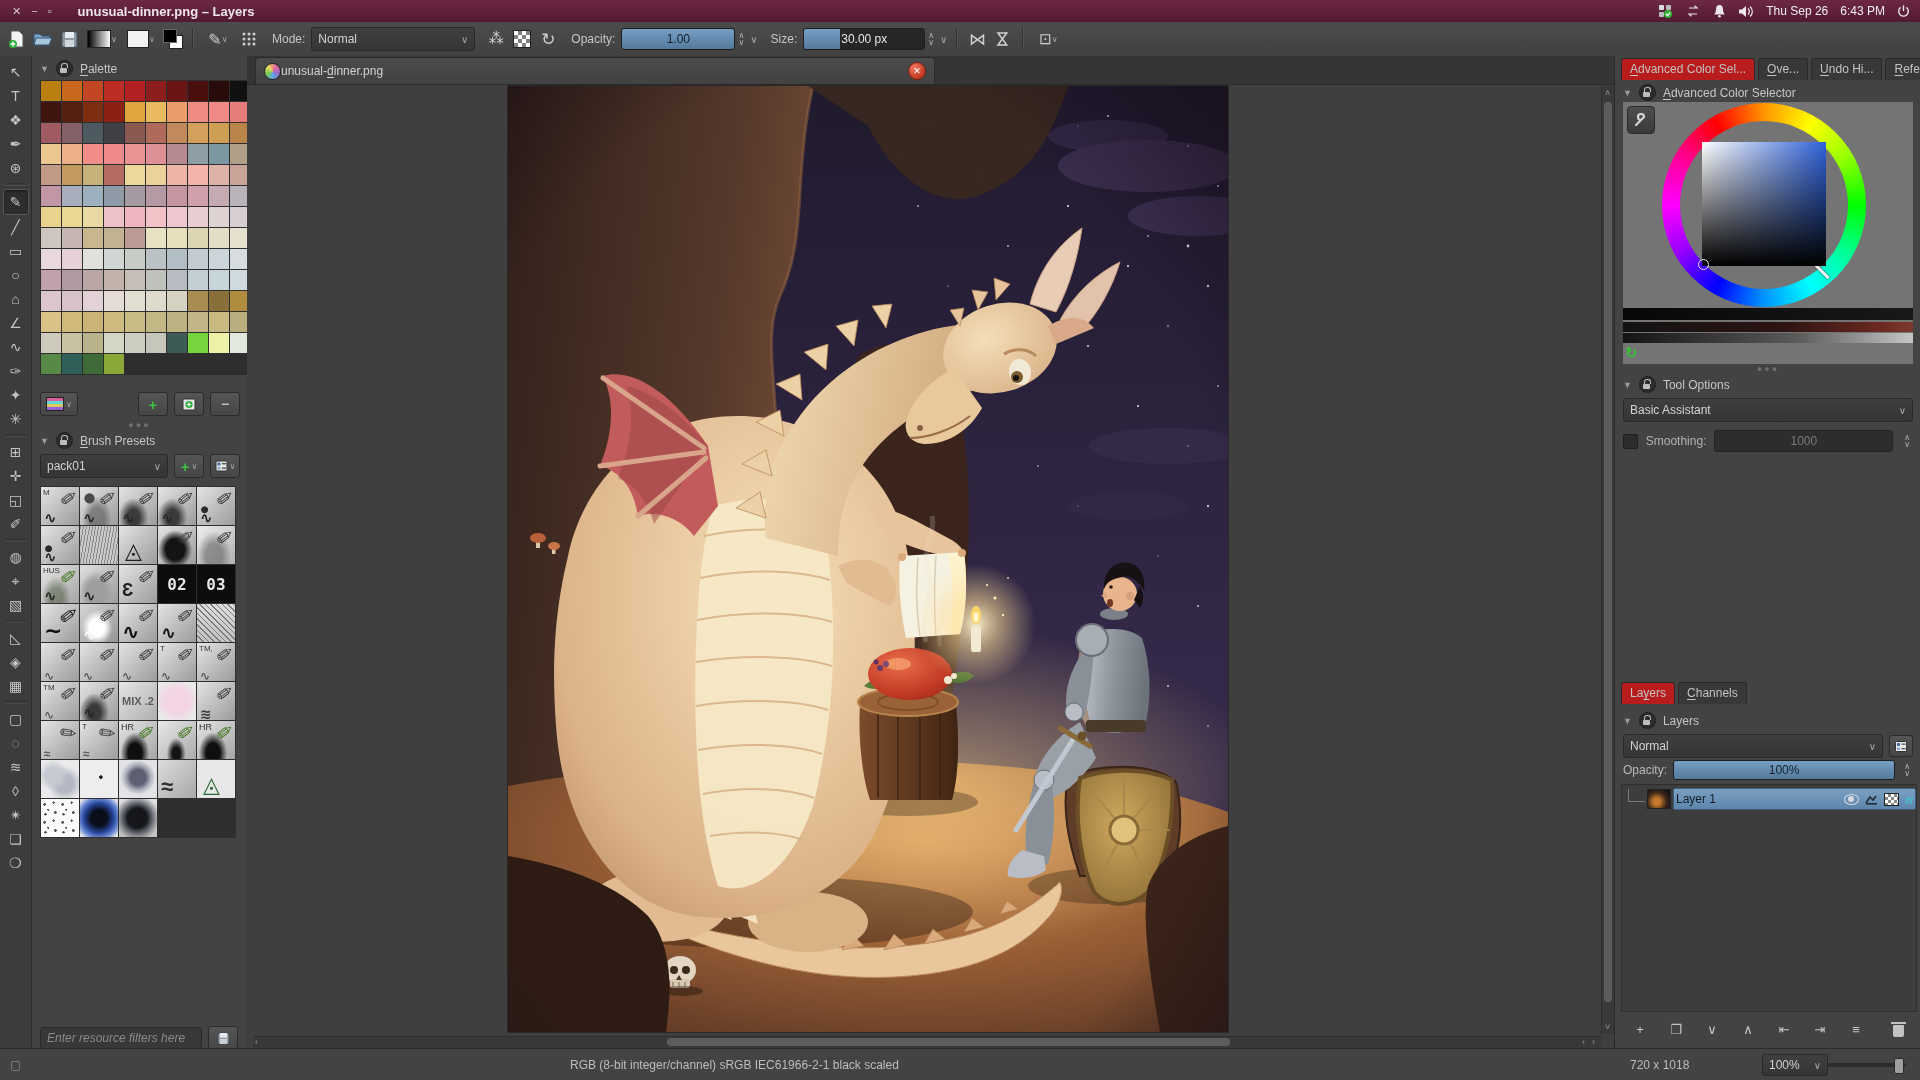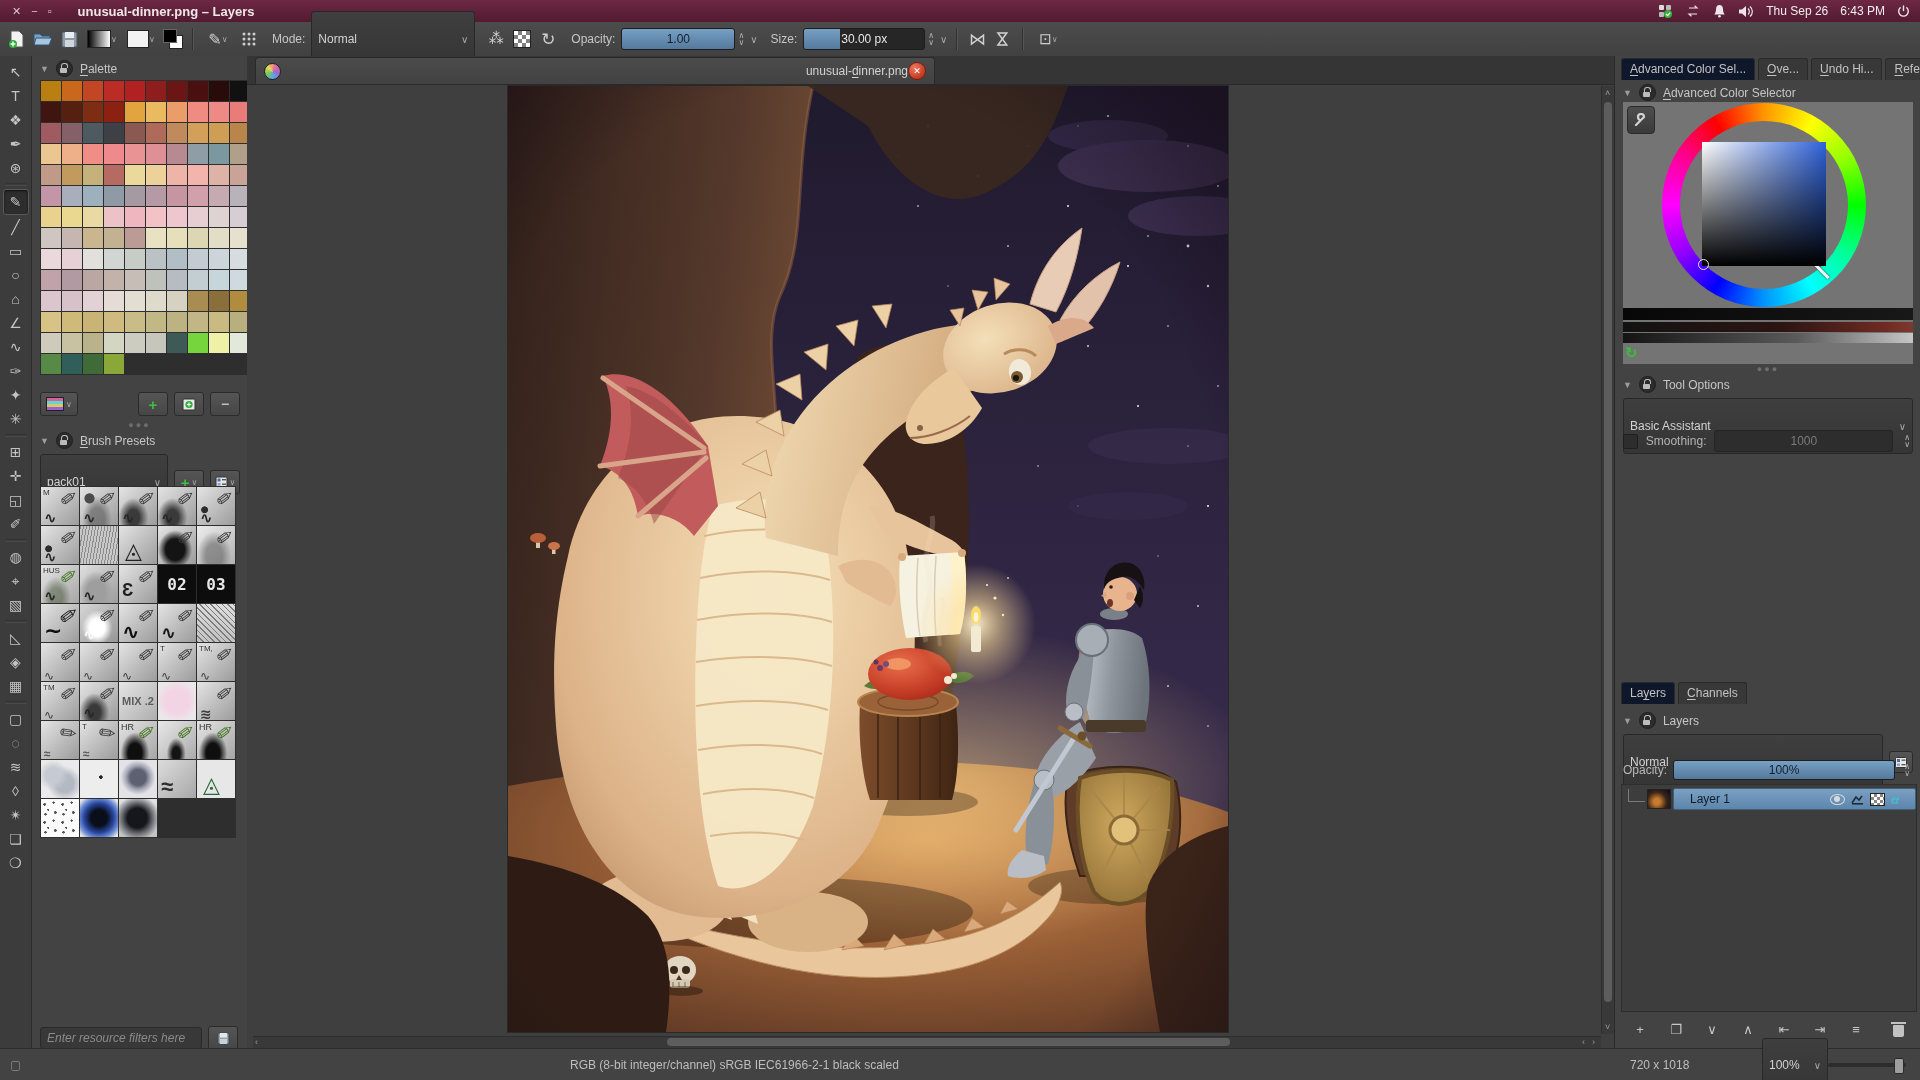--- a/index.html
+++ b/index.html
@@ -15,21 +15,21 @@
   .winctl span{color:#d9c9d2;font-size:11px;line-height:22px;cursor:default}
   #win-title{margin-left:26px;font-weight:bold;color:#efe6ea;font-size:13px}
   #tray{position:absolute;right:10px;top:0;height:22px;display:flex;align-items:center;gap:12px;color:#efe6ea}
   #tray svg{display:block}
   .tray-txt{font-size:12px;color:#f2ecef}
 
   
   #toolbar{left:0;top:22px;width:1920px;height:34px;background:linear-gradient(#4c4c4c,#414141);border-bottom:1px solid #2a2a2a;display:flex;align-items:center}
   .tb-ico{width:26px;height:26px;display:flex;align-items:center;justify-content:center;border-radius:3px;color:#cfcfcf;font-size:15px}
   .tb-sep{width:1px;height:22px;background:#323232;border-right:1px solid #555;margin:0 6px}
-  .combo{background:linear-gradient(#3f3f3f,#353535);border:1px solid #282828;border-radius:3px;height:22px;display:flex;align-items:center;padding:16px 6px;color:#d2d2d2}
+  .combo{background:linear-gradient(#3f3f3f,#353535);border:1px solid #282828;border-radius:3px;height:22px;display:flex;align-items:center;padding:0 6px;color:#d2d2d2}
   .combo .chev{margin-left:auto;color:#a8a8a8;font-size:10px;padding-left:8px}
   .kslider{height:20px;background:#262626;border:1px solid #1e1e1e;border-radius:3px;position:relative;overflow:hidden}
   .kslider .fill{position:absolute;left:0;top:0;bottom:0;background:linear-gradient(#76a0c4,#54799c)}
   .kslider .sl-txt{position:absolute;inset:0;display:flex;align-items:center;justify-content:center;font-size:12px}
   .sl-dark{color:#13202c}.sl-light{color:#e6e6e6}
   .spin{display:flex;flex-direction:column;justify-content:center;line-height:7px;font-size:8px;color:#b2b2b2;margin:0 3px}
   .chevbtn{color:#a8a8a8;font-size:10px;margin:0 3px}
   .lbl{color:#c6c6c6;margin:0 6px 0 10px}
   .swpair{position:relative;width:20px;height:20px}
   .swpair .bg{position:absolute;right:0;bottom:0;width:12px;height:12px;background:#fff;border:1px solid #222}
@@ -128,50 +128,50 @@
   .bp.dark-fuzz{background:radial-gradient(circle at 48% 50%,#15171d 36%,#3a3f4a88 62%,transparent 82%),linear-gradient(#e2e2e2,#c2c2c2)}
   .bp.dark-fuzz::before,.bp.dark-fuzz::after{content:""}
   .filter-input{background:#383838;border:1px solid #2a2a2a;border-radius:3px;color:#8a8a8a;font-style:italic;font-size:12px;padding:0 6px;height:20px;width:148px}
   .filter-input::placeholder{color:#8a8a8a;font-style:italic}
 
   
   #canvas-region{left:247px;top:56px;width:1367px;height:992px;background:#3f3f3f}
   #tabbar{left:0;top:0;width:100%;height:28px;background:#353535;border-bottom:1px solid #2a2a2a}
   #doc-tab{left:8px;top:1px;width:680px;height:27px;background:linear-gradient(#4b4b4b,#424242);border:1px solid #2a2a2a;border-bottom:none;border-radius:4px 4px 0 0;display:flex;align-items:center;padding:0 8px;box-sizing:border-box}
   .krita-logo{width:15px;height:15px;border-radius:50%;background:conic-gradient(from 30deg,#e86a9a,#9a6ac8,#5aa8e8,#7ac85a,#e8d85a,#e86a9a);border:1px solid #222;flex:none}
-  #doc-tab .t{flex:1;text-align:right;color:#d2d2d2}
+  #doc-tab .t{flex:1;text-align:left;color:#d2d2d2}
   .tab-close{width:16px;height:16px;border-radius:50%;background:radial-gradient(circle at 35% 30%,#ef7a60,#c23a22 70%);border:1px solid #7a1f12;color:#fff;font-size:9px;display:flex;align-items:center;justify-content:center;flex:none}
   #art{left:261px;top:30px;width:720px;height:946px;outline:1px solid #292929;overflow:hidden;background:#241e33}
   .sb-h{left:6px;top:980px;width:1348px;height:11px;background:#393939;border-top:1px solid #2d2d2d;display:block}
   .sb-h .thumb{position:absolute;left:414px;top:1px;width:563px;height:8px;background:#5d5d5d;border-radius:4px}
   .sb-v{left:1354px;top:30px;width:12px;height:948px;background:#393939;border-left:1px solid #2d2d2d}
   .sb-v .thumb{position:absolute;left:2px;top:16px;width:8px;height:900px;background:#5d5d5d;border-radius:4px}
   .sb-arrow{color:#9c9c9c;font-size:9px;line-height:10px}
 
   
   #right-panel{left:1614px;top:56px;width:306px;height:992px;background:#434343;border-left:1px solid #2a2a2a}
   .rtabs{left:6px;top:2px;display:flex;gap:3px}
   .rtab{padding:3px 8px 4px;background:#383838;border:1px solid #2a2a2a;border-bottom:none;border-radius:3px 3px 0 0;color:#c2c2c2;white-space:nowrap}
-  .rtab.active{background:#0f172a}
+  .rtab.active{background:#b91c1c}
   #selector-widget{left:8px;top:46px;width:290px;height:262px;background:#747474}
   .wrench-btn{left:4px;top:4px;width:26px;height:26px;background:linear-gradient(#4e4e4e,#3a3a3a);border:1px solid #2a2a2a;border-radius:4px;display:flex;align-items:center;justify-content:center}
   .hue-ring{left:39px;top:1px;width:204px;height:204px;border-radius:50%;background:conic-gradient(from 90deg,#00ff00,#00ff95,#00ffff,#0095ff,#0000ff,#9500ff,#ff00ff,#ff0095,#ff0000,#ff9500,#ffff00,#95ff00,#00ff00)}
   .hue-hole{left:18px;top:18px;width:168px;height:168px;border-radius:50%;background:#747474;position:absolute}
   .ring-marker{left:158px;top:158px;width:3px;height:20px;background:#f2f2f2;position:absolute;transform:rotate(-45deg);box-shadow:0 0 2px #222}
   .sv-square{left:79px;top:40px;width:124px;height:124px;background:linear-gradient(to top,#000,rgba(0,0,0,0)),linear-gradient(to right,#fff,#2f62d9)}
   .sv-marker{left:-4px;bottom:-4px;width:9px;height:9px;border:1.5px solid #e2e2e2;border-radius:50%;position:absolute}
   .strip{left:0;width:290px;position:absolute}
   .refresh{color:#35c23a;font-size:15px;font-weight:bold}
   .fieldd{background:#2d2d2d;border:1px solid #242424;border-radius:3px;color:#7a7a7a;display:flex;align-items:center;justify-content:center}
   .checkbox{width:13px;height:13px;background:#2d2d2d;border:1px solid #1f1f1f;border-radius:2px}
   .layerlist{background:#3d3d3d;border:1px solid #2e2e2e}
   .layer-row{display:flex;align-items:center;height:24px;margin-top:2px}
   .tree-tick{width:16px;height:12px;border-left:1px solid #7a7a7a;border-bottom:1px solid #7a7a7a;margin:0 2px 8px 6px}
   .layer-thumb{width:22px;height:18px;border:1px solid #222;background:radial-gradient(circle at 40% 65%,#c87a2e 18%,#3a2618 55%,#14101c 90%);flex:none}
-  .layer-bar{flex:1;height:20px;background:linear-gradient(#7aa0c2,#5d86ac);border:1px solid #3f5f7c;border-radius:2px;display:flex;align-items:center;gap:6px;padding:0 16px;margin-left:2px;color:#0e1c28}
+  .layer-bar{flex:1;height:20px;background:linear-gradient(#7aa0c2,#5d86ac);border:1px solid #3f5f7c;border-radius:2px;display:flex;align-items:center;gap:6px;padding:0 2px;margin-left:2px;color:#0e1c28}
   .eye{width:13px;height:9px;border:1.5px solid #d6dae0;border-radius:50%;position:relative}
   .eye::after{content:"";position:absolute;inset:1.5px 3.5px;background:#d6dae0;border-radius:50%}
   .mini-checker{width:13px;height:11px;background-image:linear-gradient(45deg,#888 25%,transparent 25%,transparent 75%,#888 75%),linear-gradient(45deg,#888 25%,#fff 25%,#fff 75%,#888 75%);background-size:6px 6px;background-position:0 0,3px 3px;background-color:#fff;border:1px solid #222}
   .alpha-ico{color:#49b8c8;font-weight:bold;font-style:italic;font-size:13px;text-decoration:line-through}
   .lay-btn{display:flex;align-items:center;justify-content:center;color:#c8c8c8;font-size:13px}
   .trashico{width:11px;height:12px;background:#c2c2c2;border-radius:1px 1px 2px 2px;position:relative;margin-top:4px}
   .trashico::before{content:"";position:absolute;top:-3px;left:-2px;right:-2px;height:2px;background:#c2c2c2}
 
   
   #statusbar{left:0;top:1048px;width:1920px;height:32px;background:#434343;border-top:1px solid #2b2b2b;display:flex;align-items:center;color:#bdbdbd}

